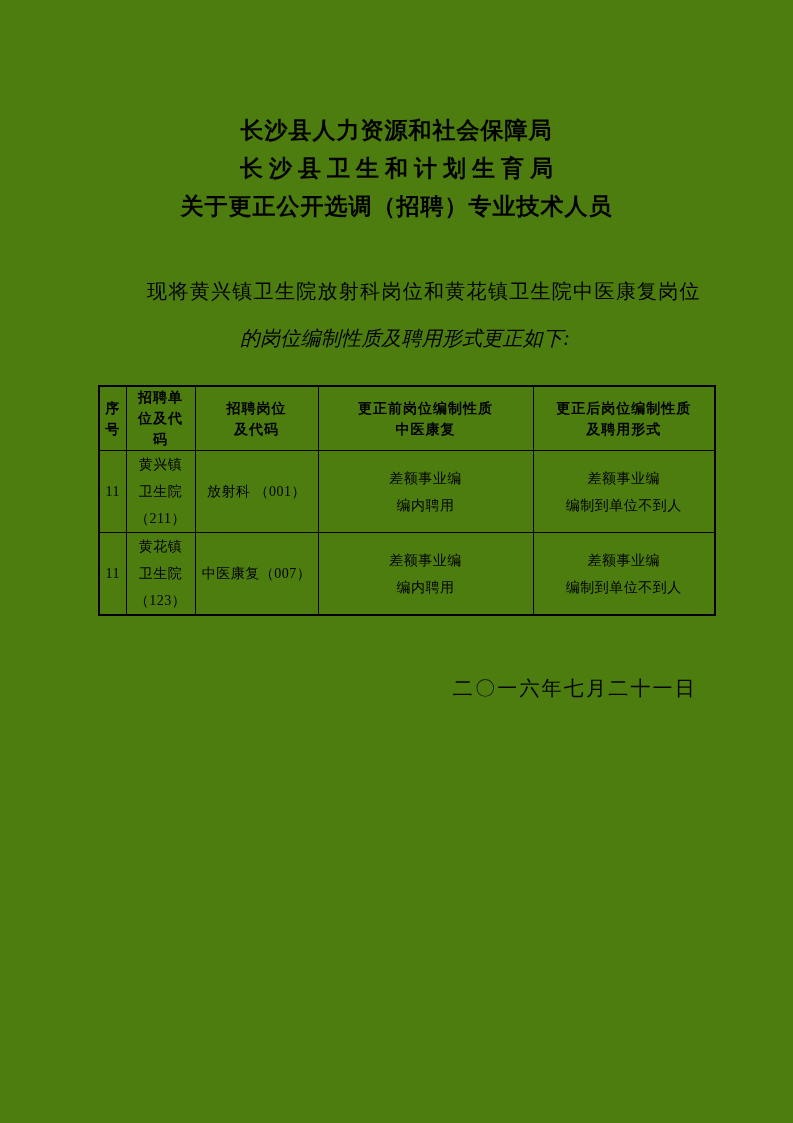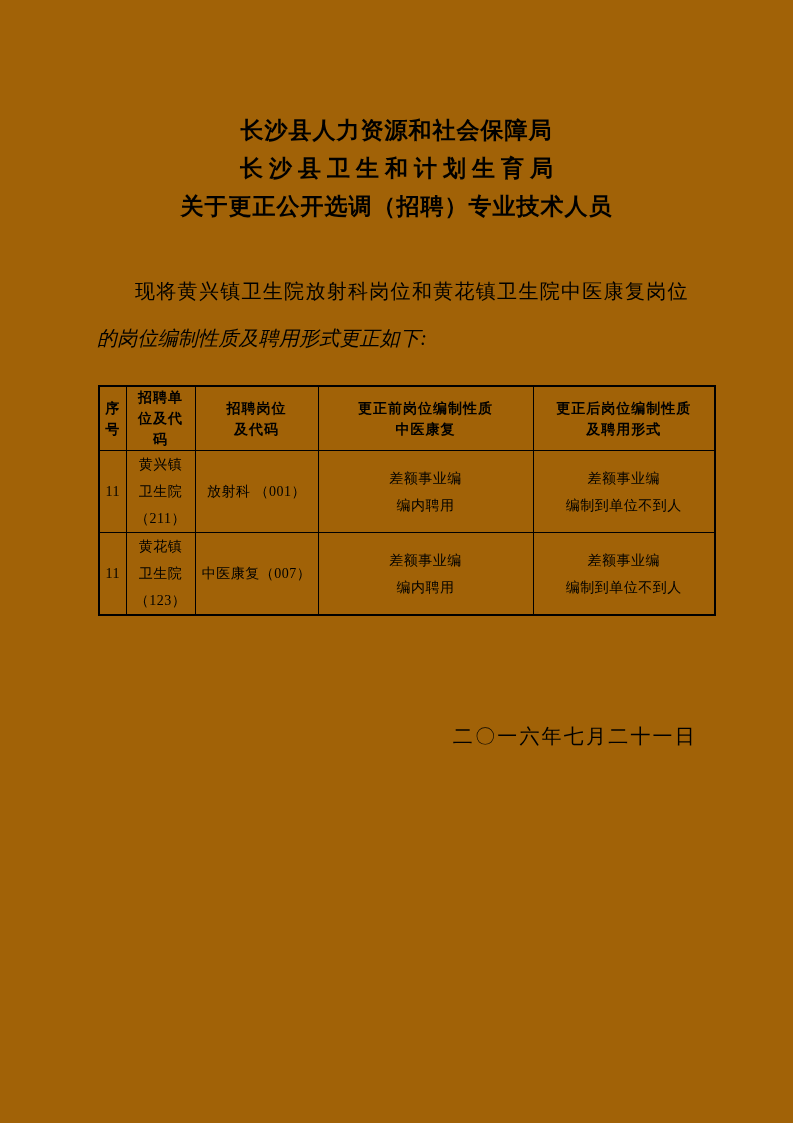--- a/index.html
+++ b/index.html
@@ -5,21 +5,21 @@
   html, body {
     margin: 0;
     padding: 0;
     background: #e8e8e8;
   }
   .page {
     position: relative;
     width: 793px;
     height: 1123px;
     margin: 0 auto;
-    background: #a16207;
+    background: #4d7c0f;
     color: #000000;
     font-family: "Liberation Serif", "DejaVu Serif", serif;
     overflow: hidden;
   }
 
   
   .title-block {
     padding-top: 112px;
     text-align: center;
     font-weight: bold;
@@ -33,20 +33,21 @@
   .title-line.spaced {
     letter-spacing: 6px;
     text-indent: 6px; 
   }
 
   
   .para {
     margin: 42px 80px 0 97px;
     font-size: 20px;
     line-height: 47px;
+    text-align: center;
   }
   .para-line {
     white-space: nowrap;
   }
   .para-line.first {
     text-indent: 38px;
     letter-spacing: 1.3px;
   }
   .para-line.last {
     letter-spacing: 0.2px;
@@ -82,21 +83,21 @@
     line-height: 27px;
     letter-spacing: 0.5px;
     margin-top: 32px;
   }
   tr.header-row   { height: 62px; }
   tr.data-row-1   { height: 80px; }
   tr.data-row-2   { height: 75px; }
 
   
   .date-line {
-    margin-top: 106px;
+    margin-top: 58px;
     text-align: right;
     padding-right: 96px;
     font-size: 20px;
     letter-spacing: 2.2px;
     line-height: 28px;
   }
 </style>
 </head>
 <body>
 

